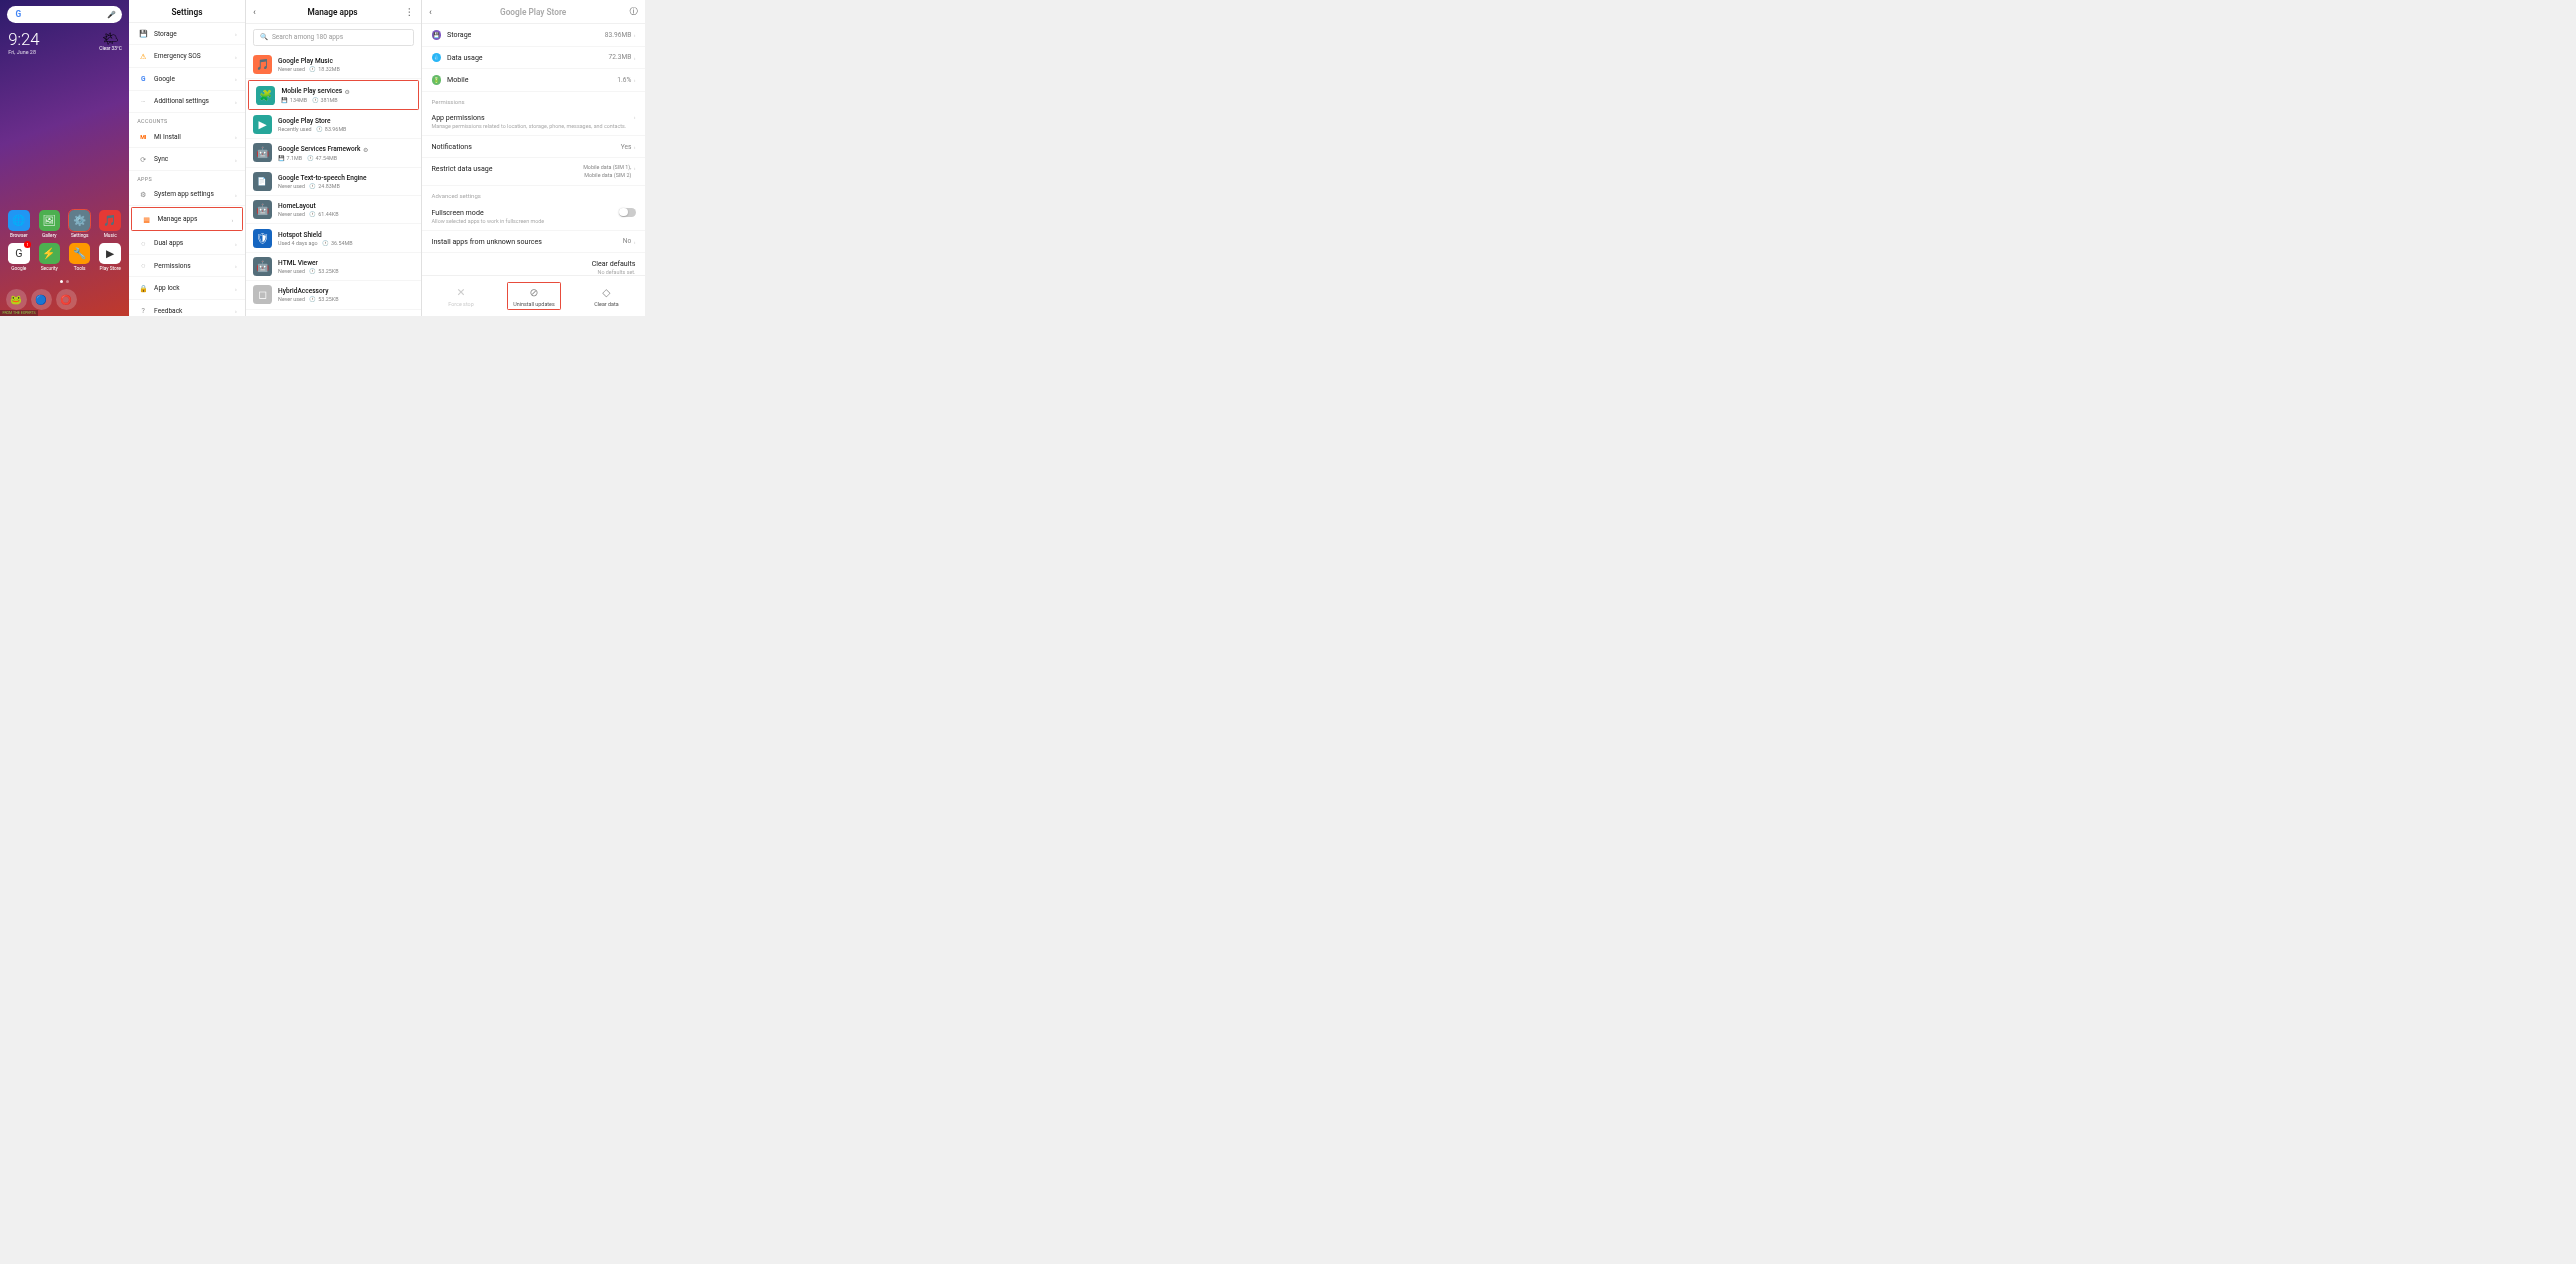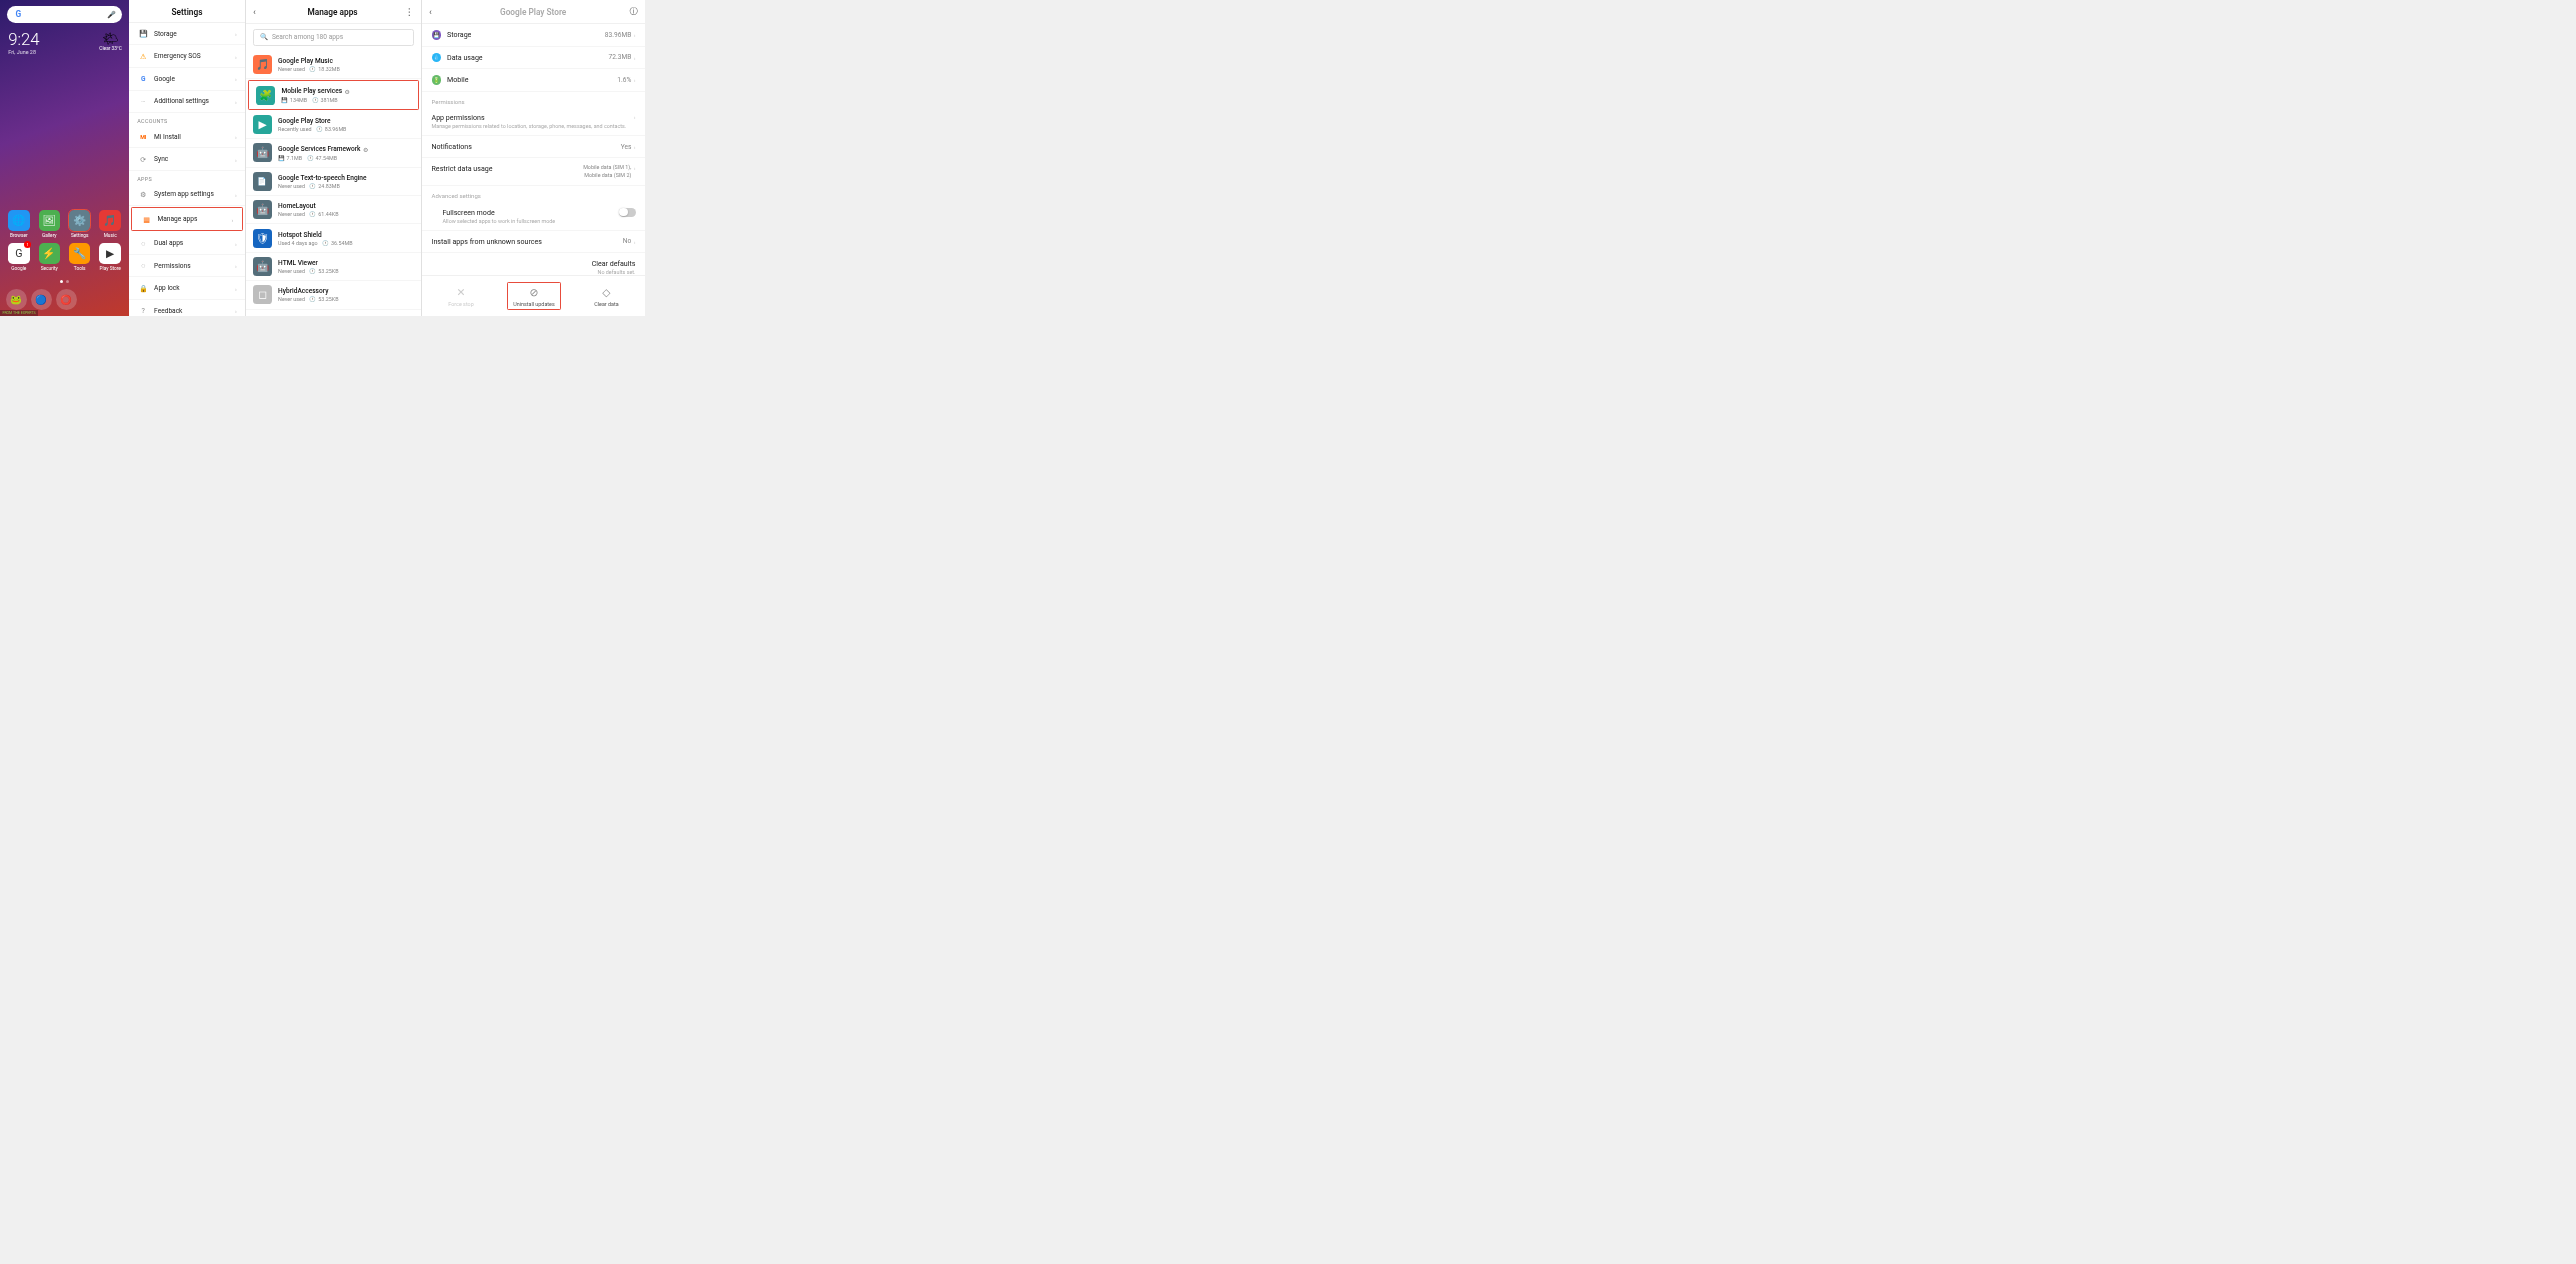--- a/index.html
+++ b/index.html
@@ -691,21 +691,21 @@
       </div>
       <div style="text-align:right;">
         <div style="font-size:5.4px;color:#888;line-height:1.4;">Mobile data (SIM 1),<br>Mobile data (SIM 2)</div>
       </div>
       <div class="gps-item-chevron" style="margin-left:2.4px;">›</div>
     </div>
 
     <div class="gps-section-label">Advanced settings</div>
 
     <div class="gps-item" style="align-items:flex-start;">
-      <div style="flex:1;margin-left:11px;">
+      <div style="flex:1;">
         <div class="gps-item-label">Fullscreen mode</div>
         <div class="gps-item-sub">Allow selected apps to work in fullscreen mode</div>
       </div>
       <div class="gps-toggle">
         <div class="gps-toggle-knob"></div>
       </div>
     </div>
 
     <div class="gps-item">
       <div class="gps-item-label">Install apps from unknown sources</div>

